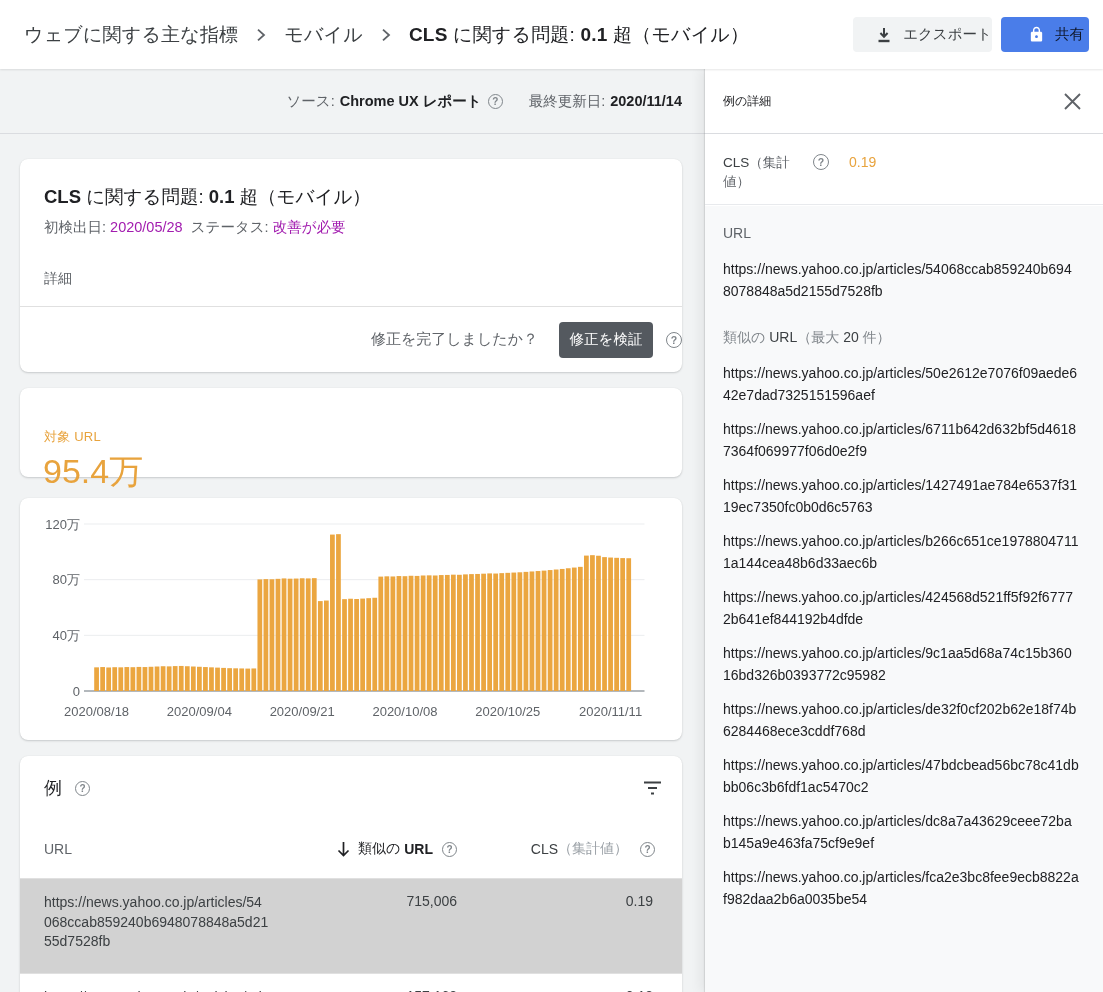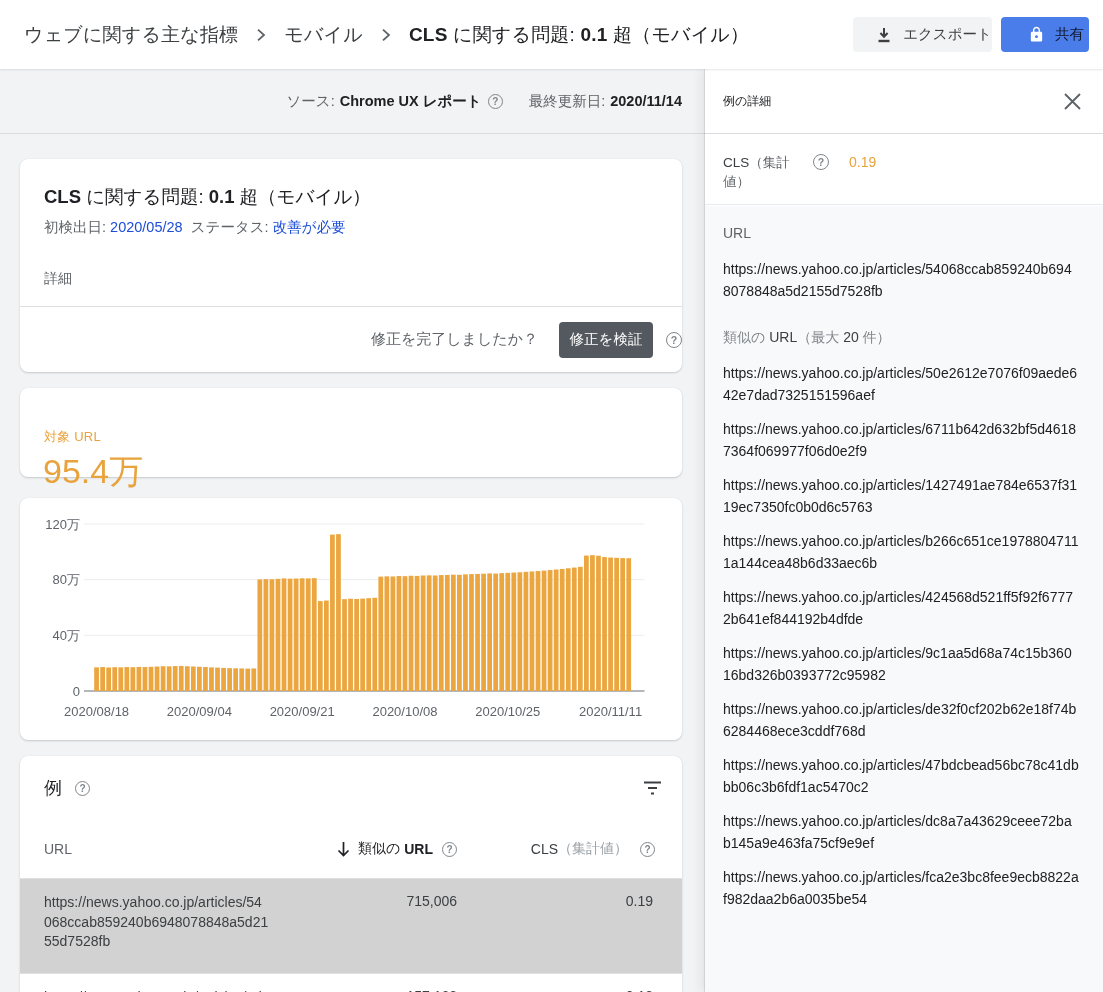--- a/index.html
+++ b/index.html
@@ -34,21 +34,21 @@
   .subheader .lbl { margin-right:5px; }
   .meta-strong { color:#202124; font-weight:700; }
   .subheader .gap6 { width:6px; }
 
   
   .card { position:absolute; left:20px; width:662px; background:#fff; border-radius:8px;
           box-shadow:0 1px 2px rgba(60,64,67,.22), 0 0 1px rgba(60,64,67,.10); }
   .issue-card { top:90px; height:213px; }
   .issue-title { font-size:18.5px; color:#202124; padding:25px 24px 0 24px; }
   .issue-sub { font-size:14.5px; color:#5f6368; padding:9px 24px 0 24px; }
-  .issue-sub .v { color:#1d4ed8; }
+  .issue-sub .v { color:#a21caf; }
   .issue-learn { font-size:14px; color:#5f6368; padding:33px 24px 0 24px; cursor:pointer; display:inline-block; }
   .issue-footer { position:absolute; left:0; right:0; bottom:0; height:66px; border-top:1px solid #e0e0e0;
                   display:flex; align-items:center; justify-content:flex-end; padding-right:0; }
   .fix-question { font-size:15px; color:#5f6368; margin-right:21px; }
   .validate-btn { background:#54595f; color:#fff; border:none; border-radius:4px; height:36px; width:94px;
                   font-size:14.5px; font-family:inherit; cursor:pointer; margin-right:13px; }
 
   .count-card { top:319px; height:89px; }
   .count-label { font-size:13px; color:#e8a33d; padding:40px 24px 0 24px; letter-spacing:.2px; }
   .count-value { font-size:34px; color:#e8a33d; padding:3px 24px 0 23px; }

